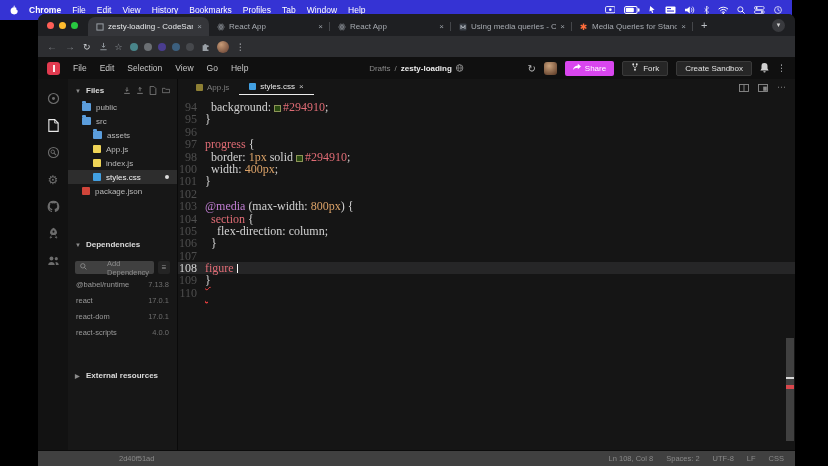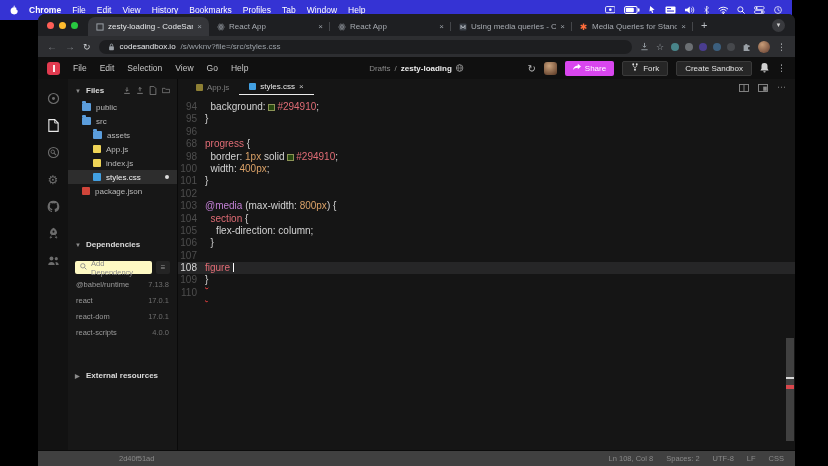--- a/index.html
+++ b/index.html
@@ -89,42 +89,42 @@
   .row.sel{background:#2d2d2d;color:#f0f0f0}
   .fico{flex:0 0 auto;width:9px;height:8px;border-radius:1px;position:relative}
   .fico.folder{background:#5b9ddc}
   .fico.folder::before{content:"";position:absolute;left:0;top:-2px;width:4px;height:2px;background:#5b9ddc;border-radius:1px 1px 0 0}
   .fico.js{background:#efd457;width:8px;height:8px}
   .fico.css{background:#42a0e2;width:8px;height:8px}
   .fico.json{background:#d0453a;width:8px;height:8px}
   .moddot{width:4px;height:4px;border-radius:50%;background:#dcdcdc;margin-left:auto;margin-right:8px}
   .depsec{margin-top:35px}
   .depsearch{margin:7px 7px 0;display:flex;gap:4px}
-  .depinput{flex:1;height:13px;background:#fef9c3;border-radius:2px;color:#8a8a8a;display:flex;
-    align-items:center;gap:4px;padding:0 5px;font-size:7.5px}
+  .depinput{flex:1;height:13px;background:#404040;border-radius:2px;color:#8a8a8a;display:flex;
+    align-items:center;gap:20px;padding:0 5px;font-size:7.5px}
   .depinput svg{width:7px;height:7px;flex:0 0 auto}
   .deplist{width:14px;height:13px;background:#242424;border-radius:2px;color:#9a9a9a;display:flex;
     align-items:center;justify-content:center;font-size:8px}
   .deps{margin-top:6px}
   .dep{height:16px;display:flex;align-items:flex-start;padding:0 8px;color:#9a9a9a;font-size:7.5px}
   .dep .v{margin-left:auto;color:#6e6e6e}
   .extsec{margin-top:20px}
   
   .editor{flex:1;display:flex;flex-direction:column;min-width:0;position:relative;background:#151515}
   .edtabs{height:16px;display:flex;align-items:center;padding-left:8px;flex:0 0 auto}
   .edtab{height:16px;display:flex;align-items:center;gap:4px;padding:0 10px;font-size:8px;color:#7d7d7d}
   .edtab.active{color:#eaeaea;border-bottom:1px solid #ededed}
   .edtab .x{font-size:8px;color:#c0c0c0}
   .edtab .eico{width:7px;height:7px;border-radius:1px;flex:0 0 auto}
   .edtab .eico.js{background:#b5a33f;opacity:.75}
   .edtab .eico.css{background:#42a0e2}
   .edactions{margin-left:auto;display:flex;gap:9px;padding-right:9px;color:#8a8a8a;align-items:center}
   .edactions svg{width:10px;height:8px}
   .edactions .more{font-size:9px}
-  .code{flex:1;font-family:Liberation Sans, sans-serif;font-size:10px;
+  .code{flex:1;font-family:Liberation Serif, serif;font-size:12px;
     padding-top:6px;position:relative;overflow:hidden}
   .cline{display:flex;height:12.4px;line-height:12.4px}
   .gut{width:27px;text-align:right;padding-right:8px;color:#4e4e4e;flex:0 0 auto}
   .ctext{white-space:pre}
   .cline.cur{background:#262627}
   .cline.cur .gut{color:#d8d8d8}
   .tok-plain{color:#d2d2d2}
   .tok-sel{color:#e06c75}
   .tok-at{color:#c27fd4}
   .tok-num{color:#dba268}
@@ -292,30 +292,20 @@
         </div>
       </div>
     <span class="newtab">+</span>
     <span class="tabsearch">▼</span>
   </div>
 
   <div class="toolbar">
     <span class="nav">←</span>
     <span class="nav">→</span>
     <span class="nav reload">↻</span>
-    <div class="address">
-      <span class="lock">
-          <svg viewBox="0 0 8 10" xmlns="http://www.w3.org/2000/svg">
-            <rect x="1" y="4" width="6" height="5" rx="1" fill="#9aa0a6"></rect>
-            <path d="M2.5 4V2.8a1.5 1.5 0 013 0V4" fill="none" stroke="#9aa0a6" stroke-width="1.1"></path>
-          </svg>
-        </span>
-      <span class="domain">codesandbox.io</span>
-        <span class="path">/s/wvknv?file=/src/styles.css</span>
-    </div>
     <div class="actions">
       <span class="aicon">
           <svg viewBox="0 0 10 10" xmlns="http://www.w3.org/2000/svg">
             <path d="M5 1v4.6M3.2 4.2L5 6l1.8-1.8" stroke="currentColor" fill="none" stroke-width="1"></path>
             <path d="M1.5 8.6h7" stroke="currentColor" stroke-width="1"></path>
           </svg>
         </span>
       <span class="aicon">☆</span>
       <span class="extrow" style="display:flex;gap:6px;align-items:center">
           <span class="dot-ext" style="background: rgb(73, 133, 138);"></span>
@@ -567,21 +557,21 @@
               </div>
               <div class="cline">
                 <span class="gut">95</span>
                 <span class="ctext"><span class="tok-plain">}</span></span>
               </div>
               <div class="cline">
                 <span class="gut">96</span>
                 <span class="ctext"></span>
               </div>
               <div class="cline">
-                <span class="gut">68</span>
+                <span class="gut">97</span>
                 <span class="ctext"><span class="tok-sel">progress</span><span class="tok-plain"> {</span></span>
               </div>
               <div class="cline">
                 <span class="gut">98</span>
                 <span class="ctext"><span class="tok-plain">  border: </span><span class="tok-num">1px</span><span class="tok-plain"> solid </span><span class="swatch" style="background: rgb(41, 73, 16);"></span><span class="tok-hex">#294910</span><span class="tok-plain">;</span></span>
               </div>
               <div class="cline">
                 <span class="gut">100</span>
                 <span class="ctext"><span class="tok-plain">  width: </span><span class="tok-num">400px</span><span class="tok-plain">;</span></span>
               </div>

